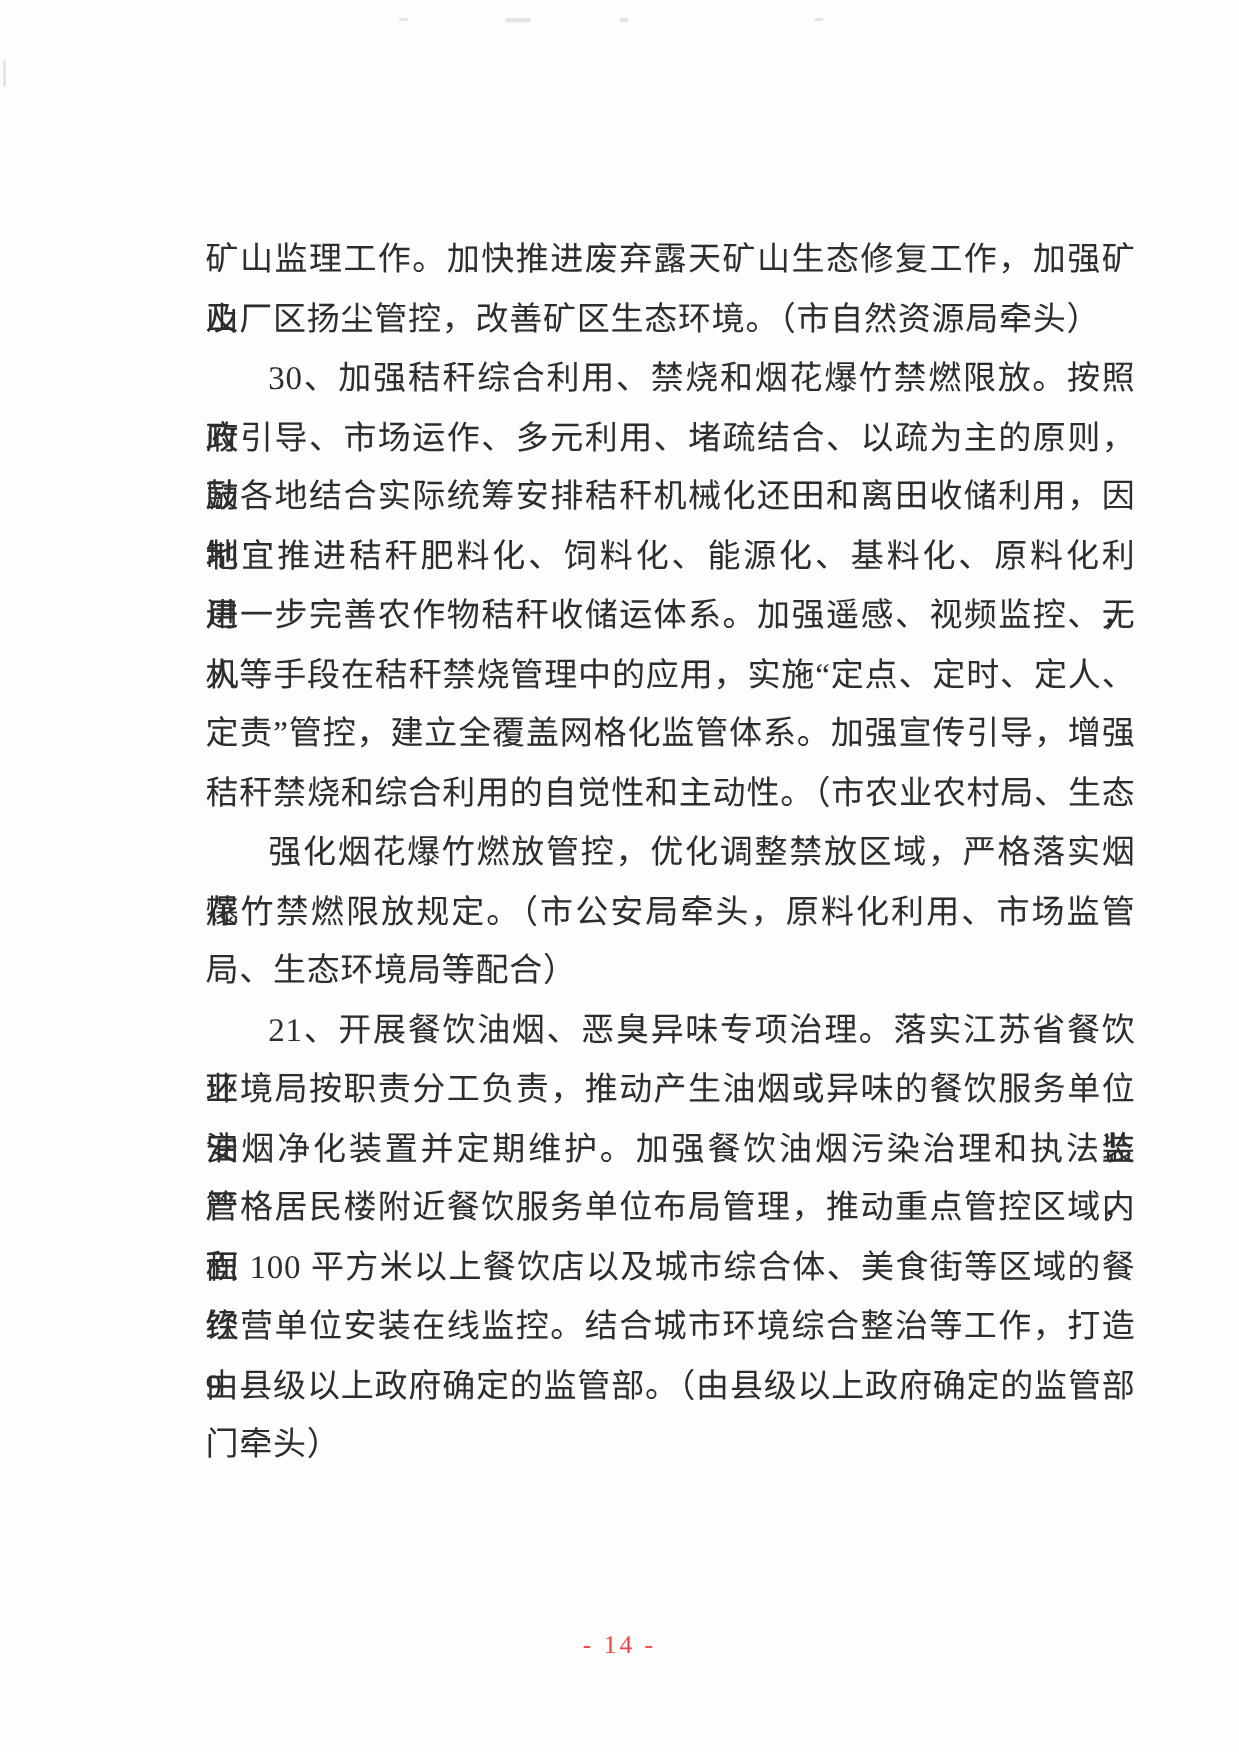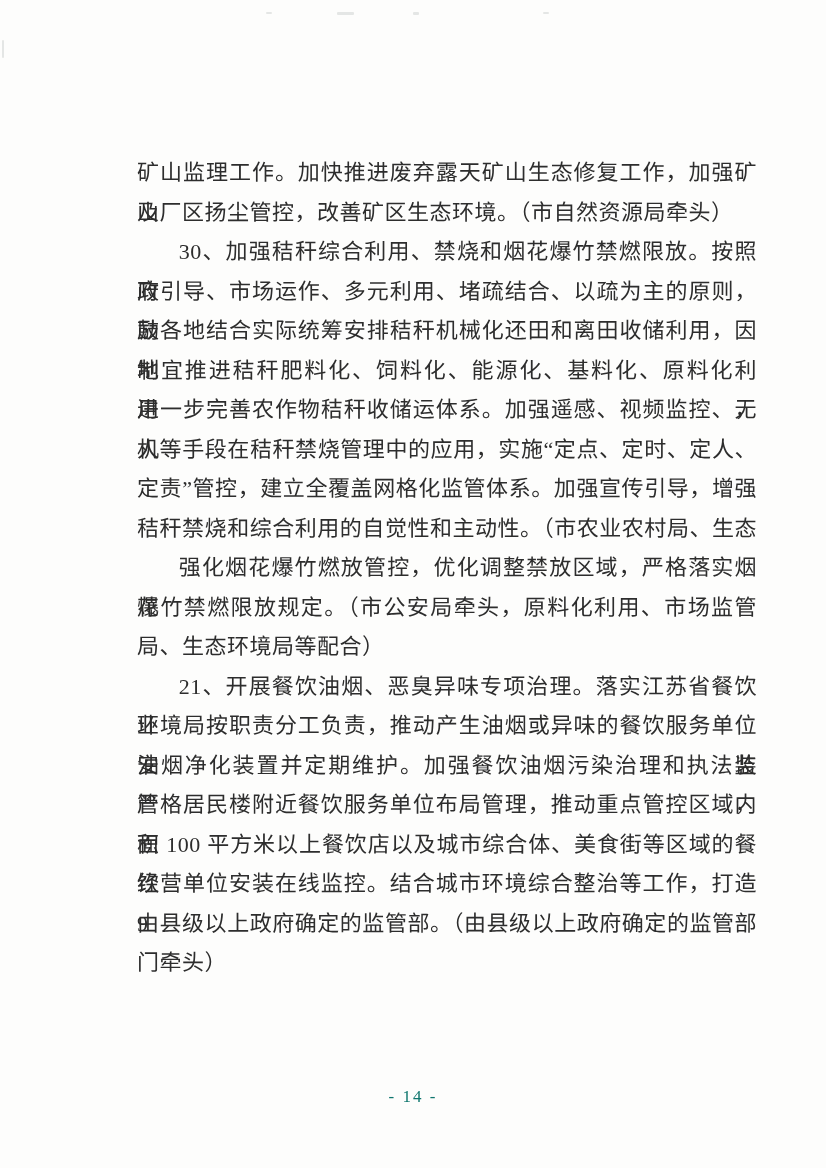--- a/index.html
+++ b/index.html
@@ -51,21 +51,21 @@
   }
   .footer {
     position: absolute;
     left: 0;
     top: 1087px;
     width: 826px;
     text-align: center;
   }
   .page-number {
     font-size: 17px;
-    color: #0f766e;
+    color: #ef4444;
     letter-spacing: 2px;
   }
 </style>
 </head>
 <body>
 
 <div class="page">
 
   <div class="scan-noise" style="left:266px; top:12px; width:6px; height:2px;"></div>
   <div class="scan-noise" style="left:337px; top:12px; width:17px; height:3px;"></div>

